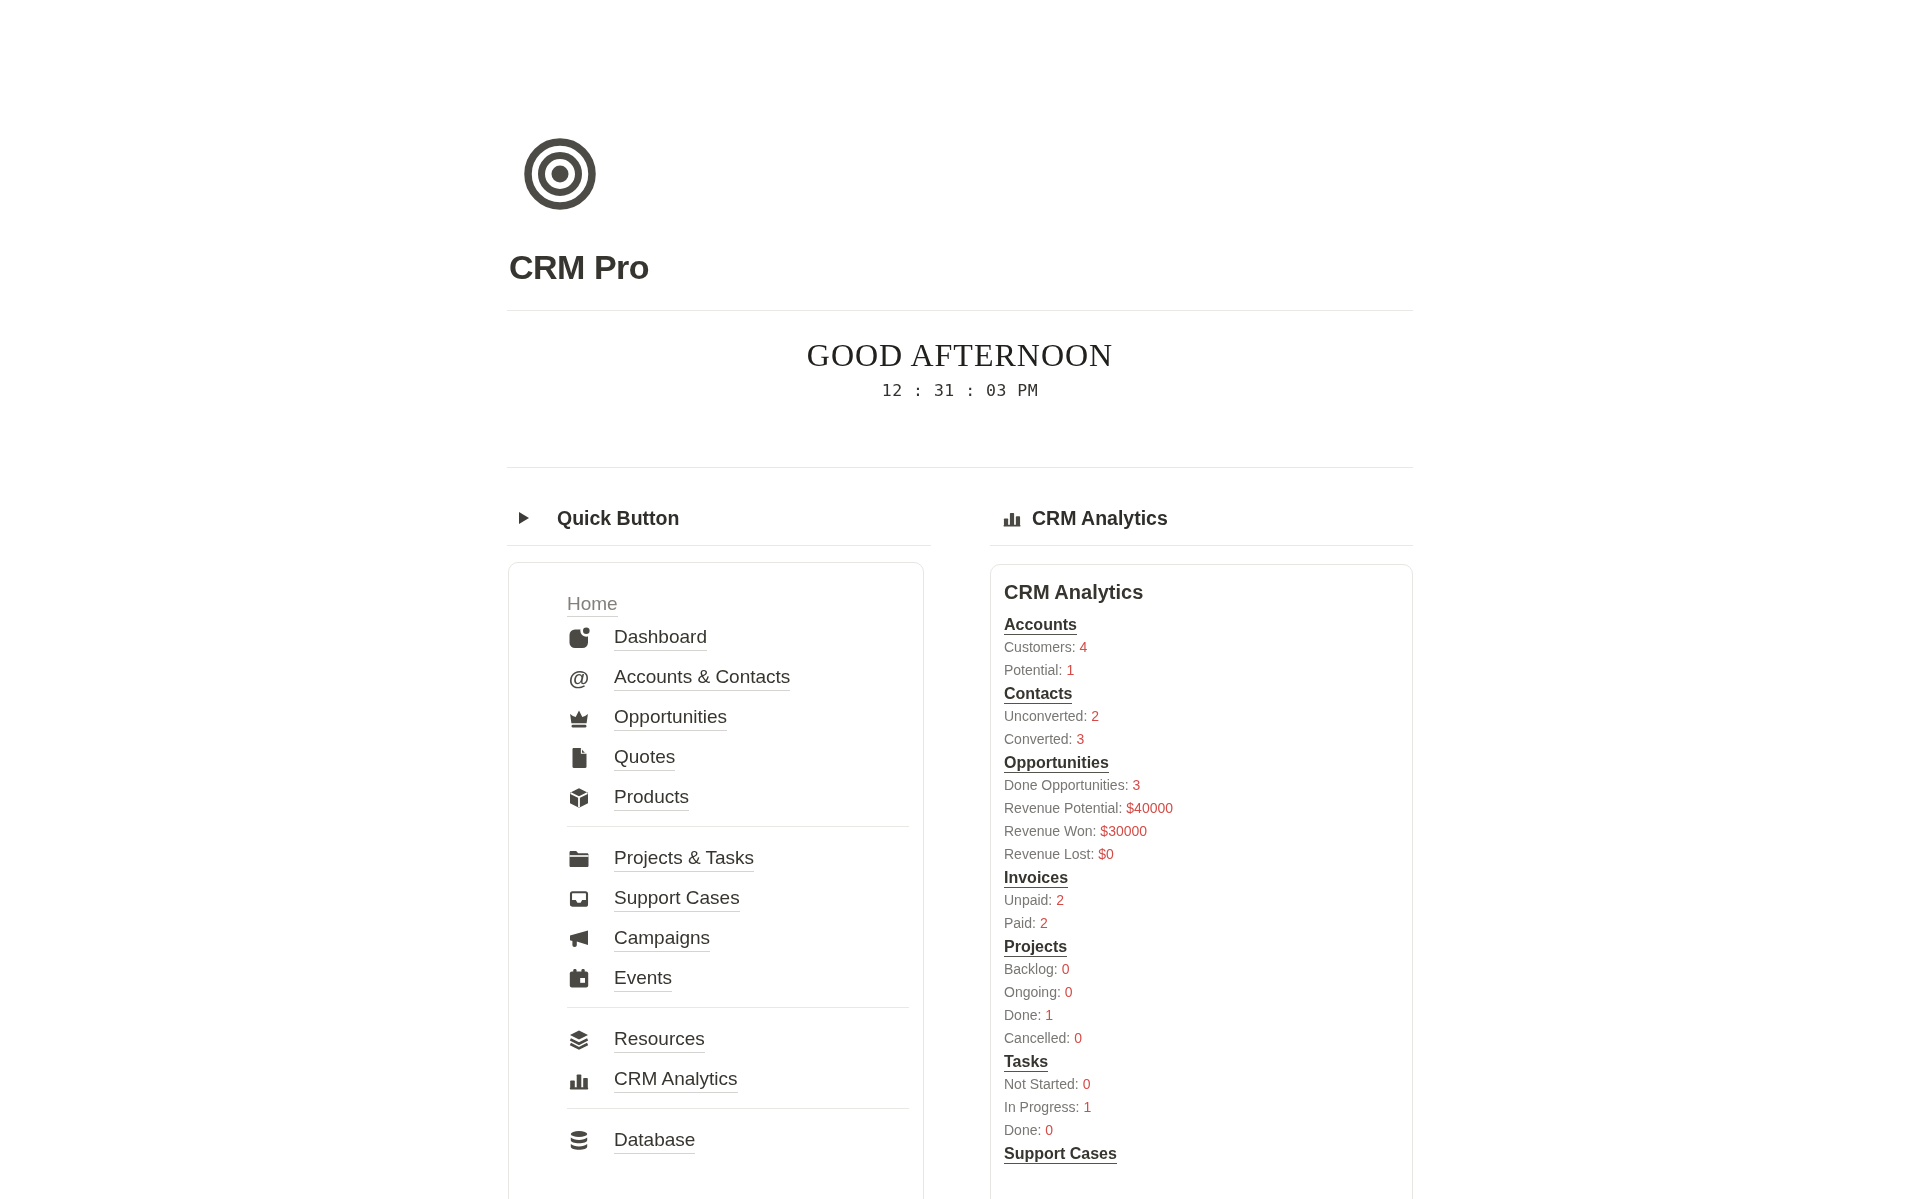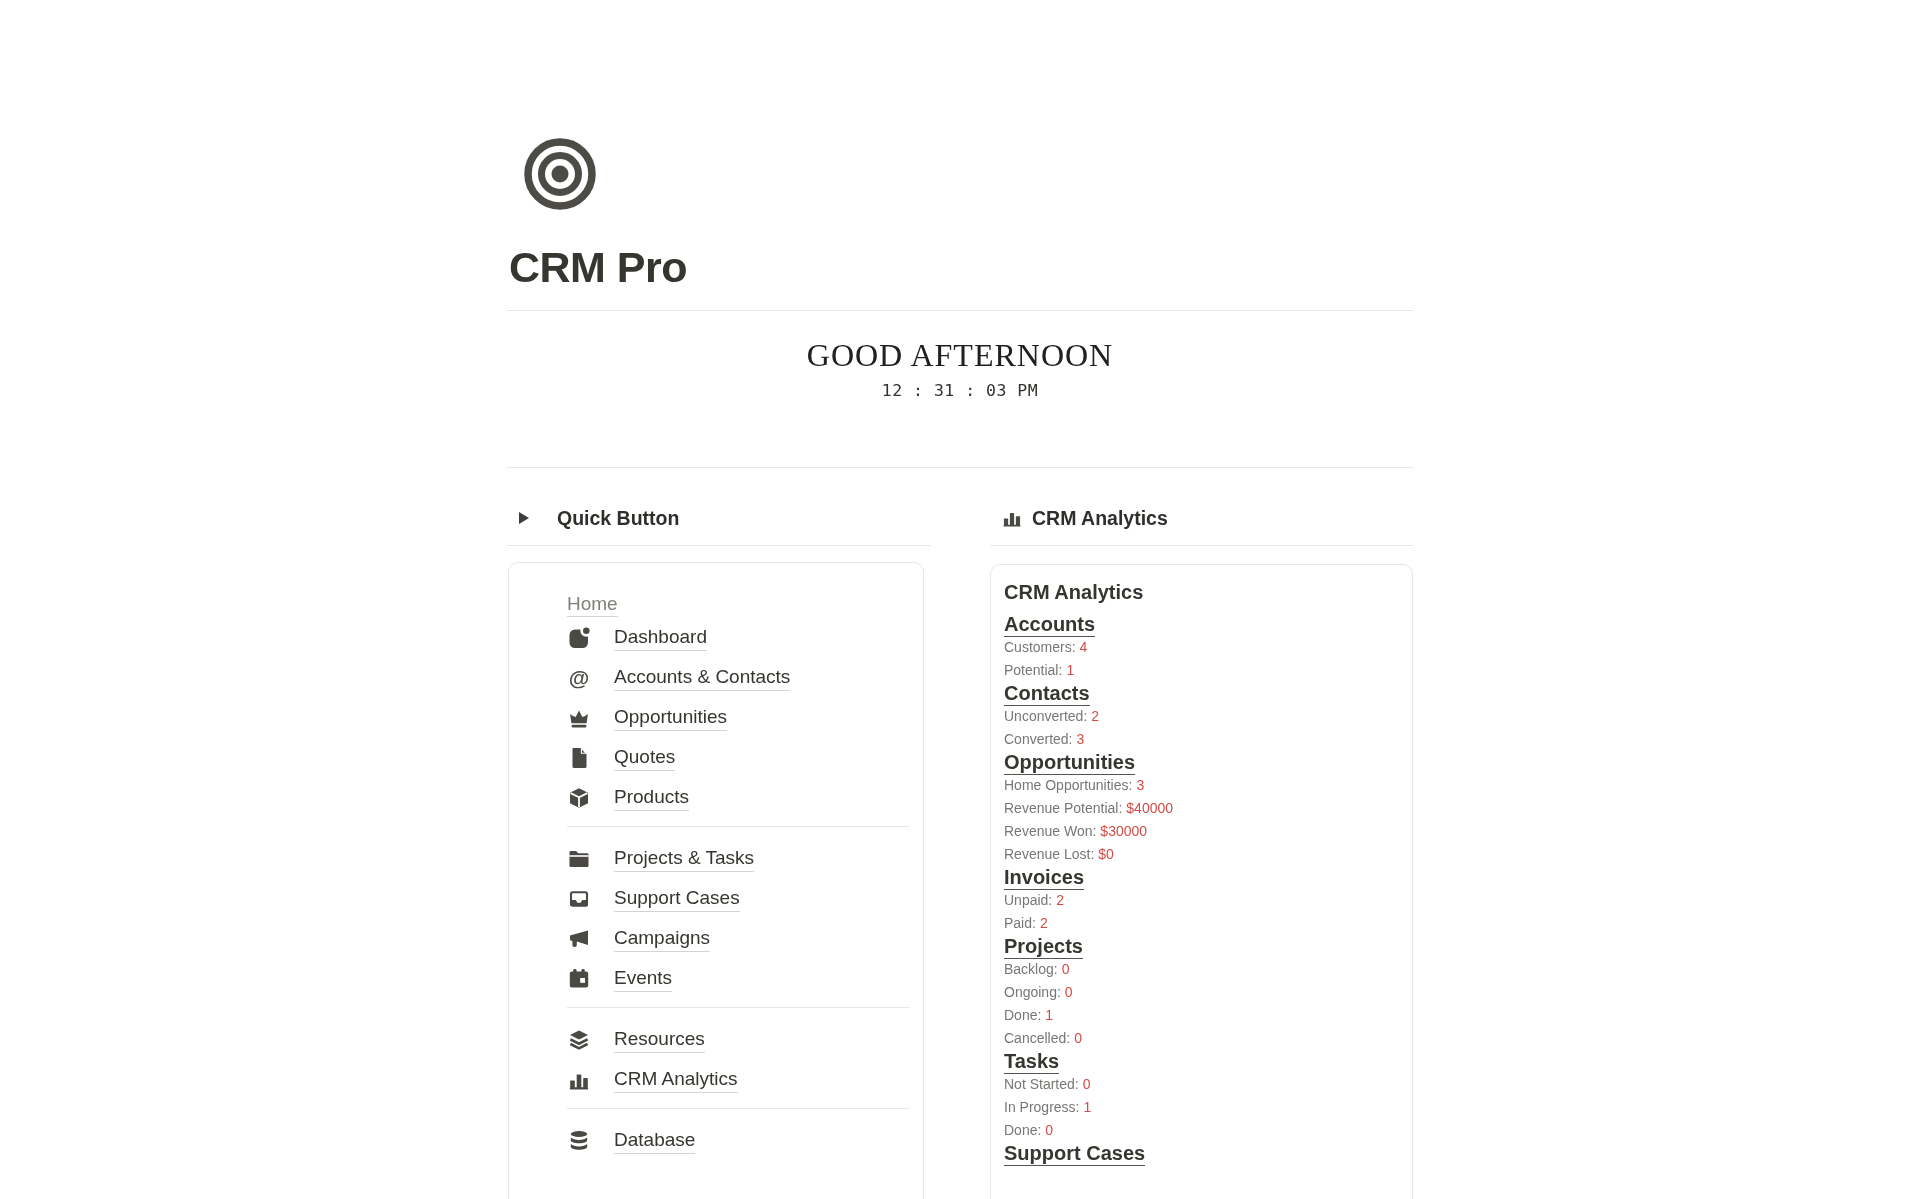--- a/index.html
+++ b/index.html
@@ -14,21 +14,21 @@
   }
   .page {
     width: 906px;
     margin: 0 auto;
     padding-top: 137px;
     position: relative;
   }
   .logo-wrap { margin-left: 16px; height: 74px; }
   .page-title {
     margin: 33px 0 0 2px;
-    font-size: 43px;
+    font-size: 34px;
     line-height: 46px;
     font-weight: 700;
     letter-spacing: -0.5px;
     color: #37352f;
   }
   .divider-full {
     margin-top: 20px;
     border-top: 1px solid #e9e8e5;
     height: 0;
   }
@@ -157,21 +157,21 @@
 
   
   .analytics-inner { padding: 13px 16px 0 13px; }
   .analytics-title {
     font-size: 20px;
     font-weight: 600;
     line-height: 28px;
     color: #37352f;
     margin-bottom: 7px;
   }
-  .a-heading { line-height: 23px; font-size: 20px; }
+  .a-heading { line-height: 23px; font-size: 16px; }
   .a-heading span {
     font-weight: 700;
     color: #37352f;
     border-bottom: 1.5px solid #55534e;
     padding-bottom: 1px;
   }
   .a-stat { line-height: 23px; font-size: 14px; }
   .a-stat .stat-label { color: #787774; }
   .a-stat .stat-value { color: #d44c47; font-weight: 500; margin-left: 4px; }
 
@@ -378,21 +378,21 @@
 
           <div class="a-heading"><span>Accounts</span></div>
           <div class="a-stat"><span class="stat-label">Customers:</span><span class="stat-value">4</span></div>
           <div class="a-stat"><span class="stat-label">Potential:</span><span class="stat-value">1</span></div>
 
           <div class="a-heading"><span>Contacts</span></div>
           <div class="a-stat"><span class="stat-label">Unconverted:</span><span class="stat-value">2</span></div>
           <div class="a-stat"><span class="stat-label">Converted:</span><span class="stat-value">3</span></div>
 
           <div class="a-heading"><span>Opportunities</span></div>
-          <div class="a-stat"><span class="stat-label">Home Opportunities:</span><span class="stat-value">3</span></div>
+          <div class="a-stat"><span class="stat-label">Done Opportunities:</span><span class="stat-value">3</span></div>
           <div class="a-stat"><span class="stat-label">Revenue Potential:</span><span class="stat-value">$40000</span></div>
           <div class="a-stat"><span class="stat-label">Revenue Won:</span><span class="stat-value">$30000</span></div>
           <div class="a-stat"><span class="stat-label">Revenue Lost:</span><span class="stat-value">$0</span></div>
 
           <div class="a-heading"><span>Invoices</span></div>
           <div class="a-stat"><span class="stat-label">Unpaid:</span><span class="stat-value">2</span></div>
           <div class="a-stat"><span class="stat-label">Paid:</span><span class="stat-value">2</span></div>
 
           <div class="a-heading"><span>Projects</span></div>
           <div class="a-stat"><span class="stat-label">Backlog:</span><span class="stat-value">0</span></div>

